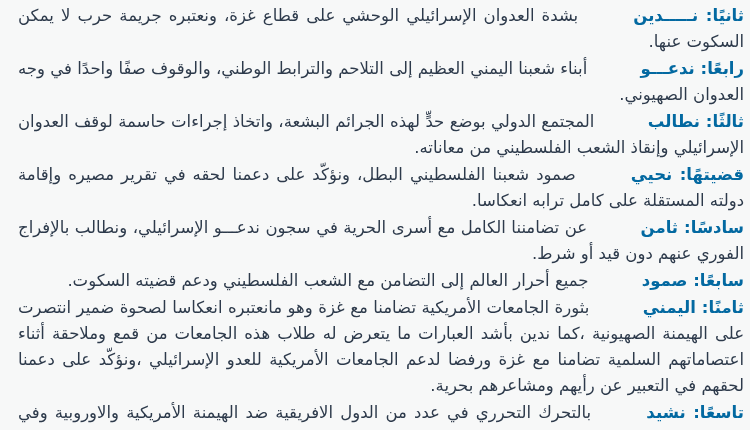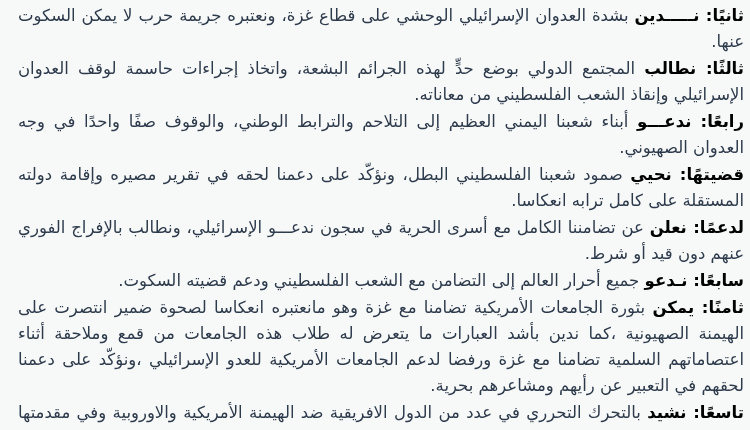--- a/index.html
+++ b/index.html
@@ -24,60 +24,61 @@
     font-size: 16.5px;
     line-height: 26px;
     color: #2d3a4b;
     text-align: justify;
   }
   .para {
     margin: 0 0 1px 0;
   }
   .lead {
     font-weight: 700;
-    color: #000000;
+    color: #0369a1;
+    margin-left: 48px;
   }
 </style>
 </head>
 <body>
 
 <div class="page">
 
   <p class="para">
     <strong class="lead">ثانيًا: نـــــدين</strong>
     <span>بشدة العدوان الإسرائيلي الوحشي على قطاع غزة، ونعتبره جريمة حرب لا يمكن السكوت عنها.</span>
   </p>
 
   <p class="para">
-    <strong class="lead">ثالثًا: نطالب</strong>
-    <span>المجتمع الدولي بوضع حدٍّ لهذه الجرائم البشعة، واتخاذ إجراءات حاسمة لوقف العدوان الإسرائيلي وإنقاذ الشعب الفلسطيني من معاناته.</span>
+    <strong class="lead">رابعًا: ندعـــو</strong>
+    <span>أبناء شعبنا اليمني العظيم إلى التلاحم والترابط الوطني، والوقوف صفًا واحدًا في وجه العدوان الصهيوني.</span>
   </p>
 
   <p class="para">
-    <strong class="lead">رابعًا: ندعـــو</strong>
-    <span>أبناء شعبنا اليمني العظيم إلى التلاحم والترابط الوطني، والوقوف صفًا واحدًا في وجه العدوان الصهيوني.</span>
+    <strong class="lead">ثالثًا: نطالب</strong>
+    <span>المجتمع الدولي بوضع حدٍّ لهذه الجرائم البشعة، واتخاذ إجراءات حاسمة لوقف العدوان الإسرائيلي وإنقاذ الشعب الفلسطيني من معاناته.</span>
   </p>
 
   <p class="para">
     <strong class="lead">قضيتهًا: نحيي</strong>
     <span>صمود شعبنا الفلسطيني البطل، ونؤكّد على دعمنا لحقه في تقرير مصيره وإقامة دولته المستقلة على كامل ترابه انعكاسا.</span>
   </p>
 
   <p class="para">
-    <strong class="lead">لدعمًا: نعلن</strong>
+    <strong class="lead">سادسًا: ثامن</strong>
     <span>عن تضامننا الكامل مع أسرى الحرية في سجون ندعـــو الإسرائيلي، ونطالب بالإفراج الفوري عنهم دون قيد أو شرط.</span>
   </p>
 
   <p class="para">
-    <strong class="lead">سابعًا: نـدعو</strong>
+    <strong class="lead">سابعًا: صمود</strong>
     <span>جميع أحرار العالم إلى التضامن مع الشعب الفلسطيني ودعم قضيته السكوت.</span>
   </p>
 
   <p class="para">
-    <strong class="lead">ثامنًا: يمكن</strong>
+    <strong class="lead">ثامنًا: اليمني</strong>
     <span>بثورة الجامعات الأمريكية تضامنا مع غزة وهو مانعتبره انعكاسا لصحوة ضمير انتصرت على الهيمنة الصهيونية ،كما ندين بأشد العبارات ما يتعرض له طلاب هذه الجامعات من قمع وملاحقة أثناء اعتصاماتهم السلمية تضامنا مع غزة ورفضا لدعم الجامعات الأمريكية للعدو الإسرائيلي ،ونؤكّد على دعمنا لحقهم في التعبير عن رأيهم ومشاعرهم بحرية.</span>
   </p>
 
   <p class="para">
     <strong class="lead">تاسعًا: نشيد</strong>
     <span>بالتحرك التحرري في عدد من الدول الافريقية ضد الهيمنة الأمريكية والاوروبية وفي مقدمتها مايحصل في النيجر وعدد من البلدان المجاورة لها.</span>
   </p>
 
 </div>
 

